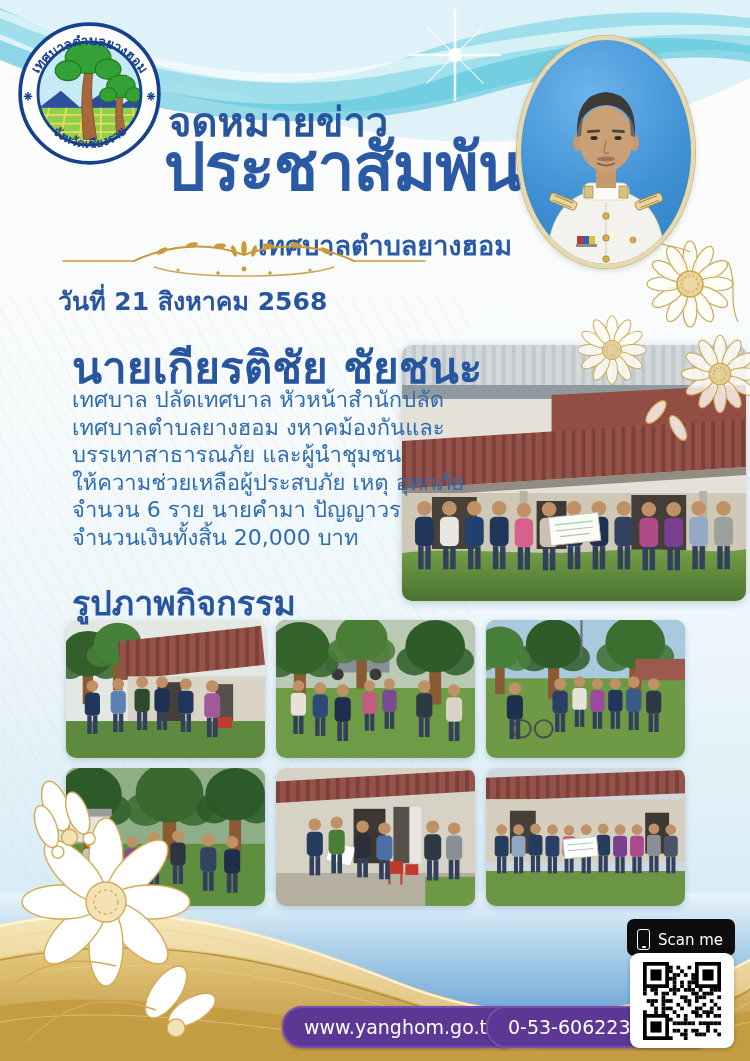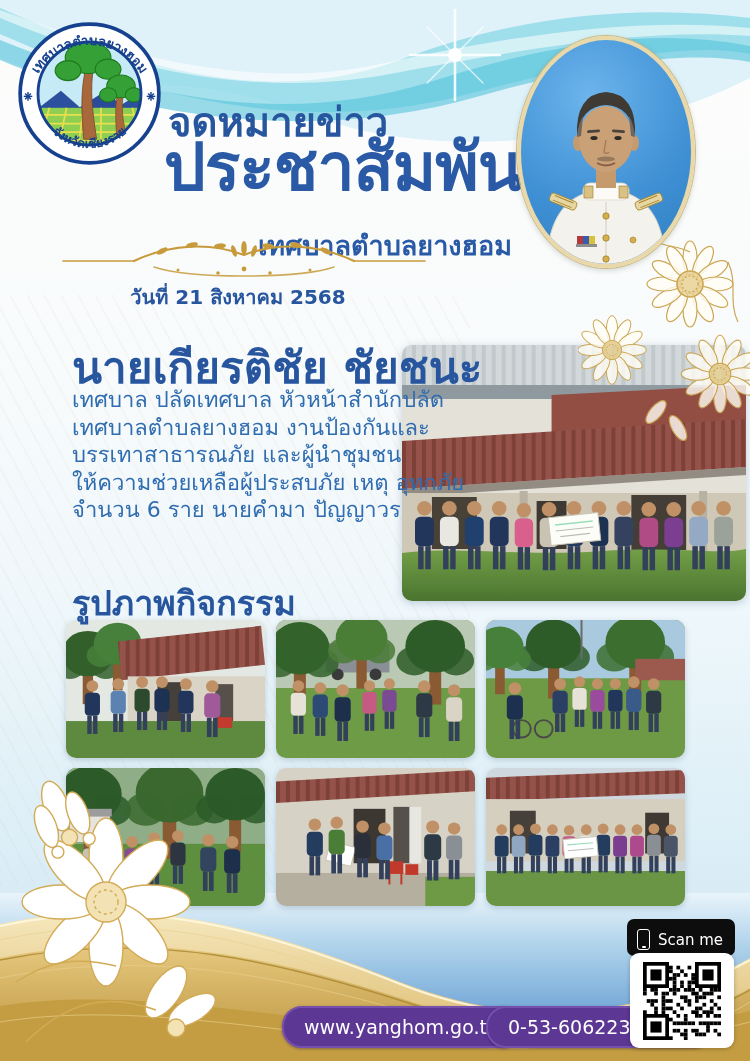--- a/index.html
+++ b/index.html
@@ -18,21 +18,21 @@
 
   
   .seal{left:18px;top:22px;width:143px;height:143px;z-index:5;}
 
   
   .kicker{left:168px;top:90px;width:320px;z-index:5;font-size:40px;font-weight:bold;color:#27569f;}
   .title{left:70px;top:128px;width:585px;z-index:5;text-align:center;font-size:66px;line-height:1.2;
     font-weight:bold;color:#2a5aa6;letter-spacing:-1px;white-space:nowrap;}
   .subtitle{left:210px;top:224px;width:350px;z-index:5;text-align:center;font-size:27px;font-weight:bold;color:#2a5aa6;}
   .flourish{left:58px;top:238px;width:372px;height:46px;z-index:5;}
-  .date{left:58px;top:281px;width:360px;z-index:5;text-align:center;font-size:20px;font-weight:bold;color:#27569f;}
+  .date{left:58px;top:281px;width:360px;z-index:5;font-size:25px;font-weight:bold;color:#27569f;}
 
   
   .portrait{left:517px;top:36px;width:170px;height:224px;z-index:5;border-radius:50%;
     border:4px solid #e9d8a9;box-shadow:0 0 0 1px #cdb97e,0 2px 6px rgba(0,0,0,.18);overflow:hidden;
     background:radial-gradient(circle at 40% 25%,#6cb4ec 0%,#3f90d4 55%,#2f7ec2 100%);}
   .portrait svg{width:100%;height:100%;}
 
   
   .flowers-right{right:-6px;top:222px;width:178px;height:235px;z-index:4;opacity:.95;}
   .flower-bl{left:-14px;top:742px;width:280px;height:320px;z-index:6;}
@@ -297,24 +297,25 @@
       <path d="M60,10 C80,26 96,22 112,30" fill="none"></path>
       <path d="M150,40 C160,60 150,80 160,100" fill="none"></path>
       <ellipse cx="78" cy="190" rx="6" ry="14" transform="rotate(40 78 190)"></ellipse>
       <ellipse cx="100" cy="206" rx="6" ry="14" transform="rotate(-30 100 206)"></ellipse>
     </g>
   </svg>
 
   <div class="abs article-heading">นายเกียรติชัย ชัยชนะ</div>
   <div class="abs article-body">
     <div>เทศบาล ปลัดเทศบาล หัวหน้าสำนักปลัด</div>
-    <div>เทศบาลตำบลยางฮอม งานป้องกันและ</div>
+    <div>เทศบาลตำบลยางฮอม งหาคม้องกันและ</div>
     <div>บรรเทาสาธารณภัย และผู้นำชุมชน</div>
     <div>ให้ความช่วยเหลือผู้ประสบภัย เหตุ อุทกภัย</div>
     <div>จำนวน 6 ราย นายคำมา ปัญญาวร</div>
+    <div>จำนวนเงินทั้งสิ้น 20,000 บาท</div>
   </div>
 
   <figure class="abs main-photo">
     <svg viewBox="0 0 345 256" preserveAspectRatio="none">
       <rect width="345" height="256" fill="#e4e1d8"></rect>
       <rect x="0" y="0" width="345" height="52" fill="url(#corrG)"></rect>
       <rect x="0" y="40" width="345" height="14" fill="#8f9aa0"></rect>
       <polygon points="150,50 345,40 345,82 150,90" fill="#934e44"></polygon>
       <polygon points="0,96 345,74 345,122 0,144" fill="url(#corrR)"></polygon>
       <polygon points="0,144 345,122 345,130 0,152" fill="#5c534a" opacity=".6"></polygon>

